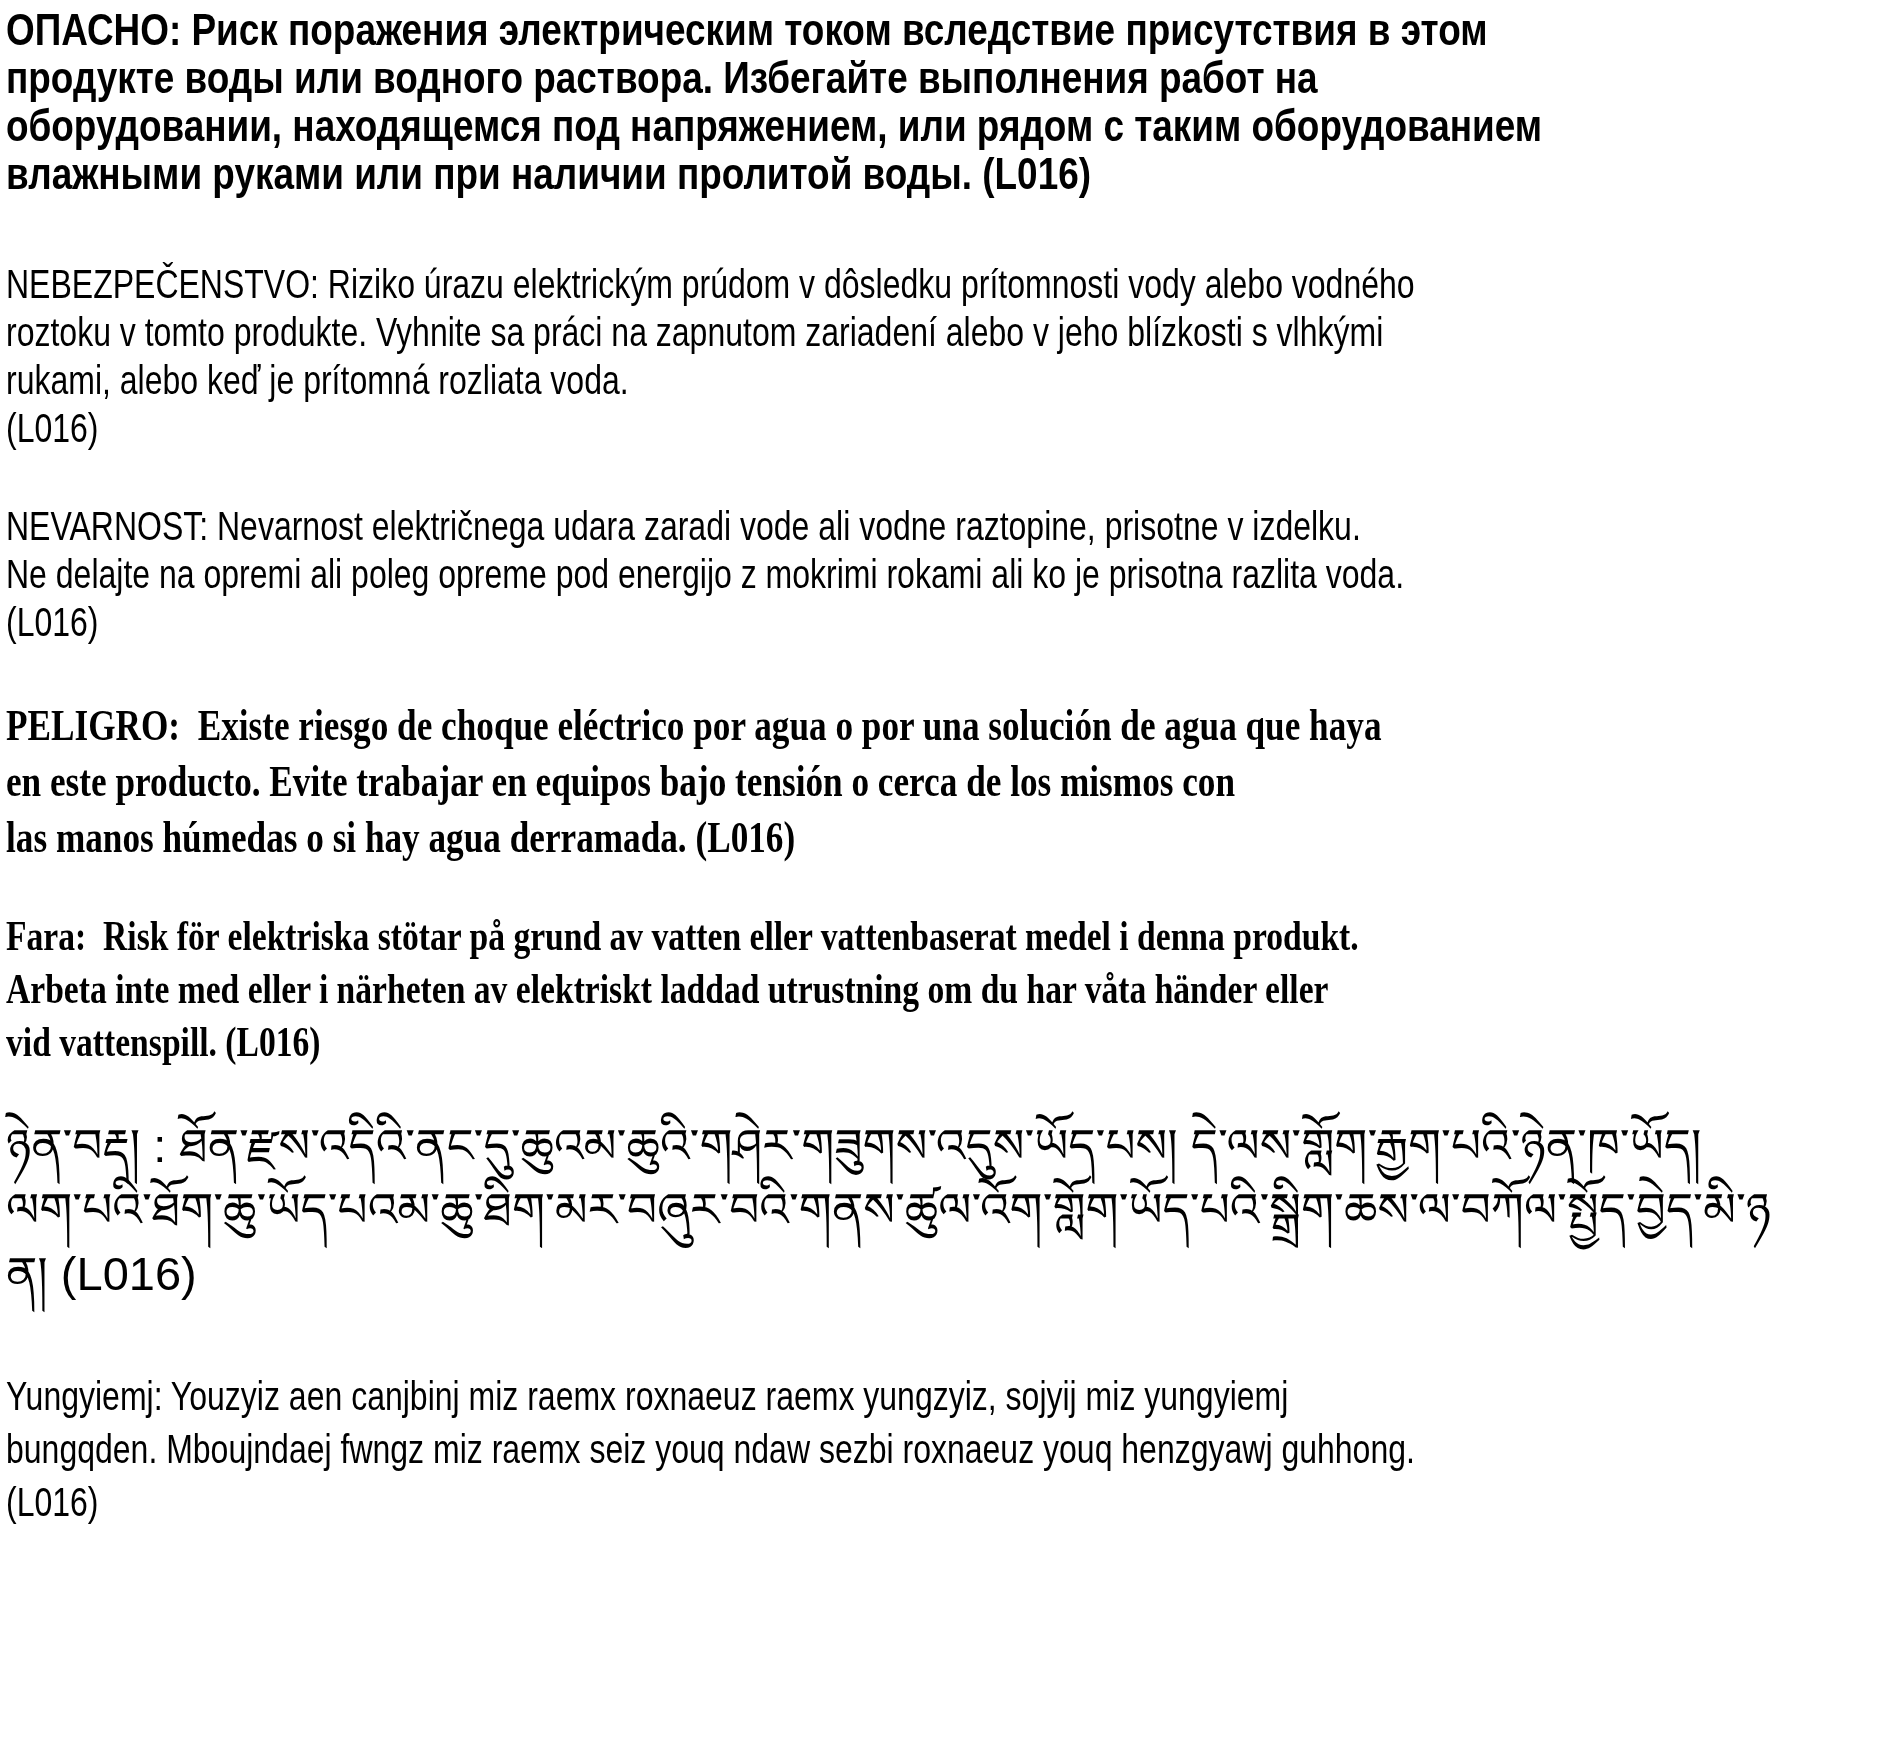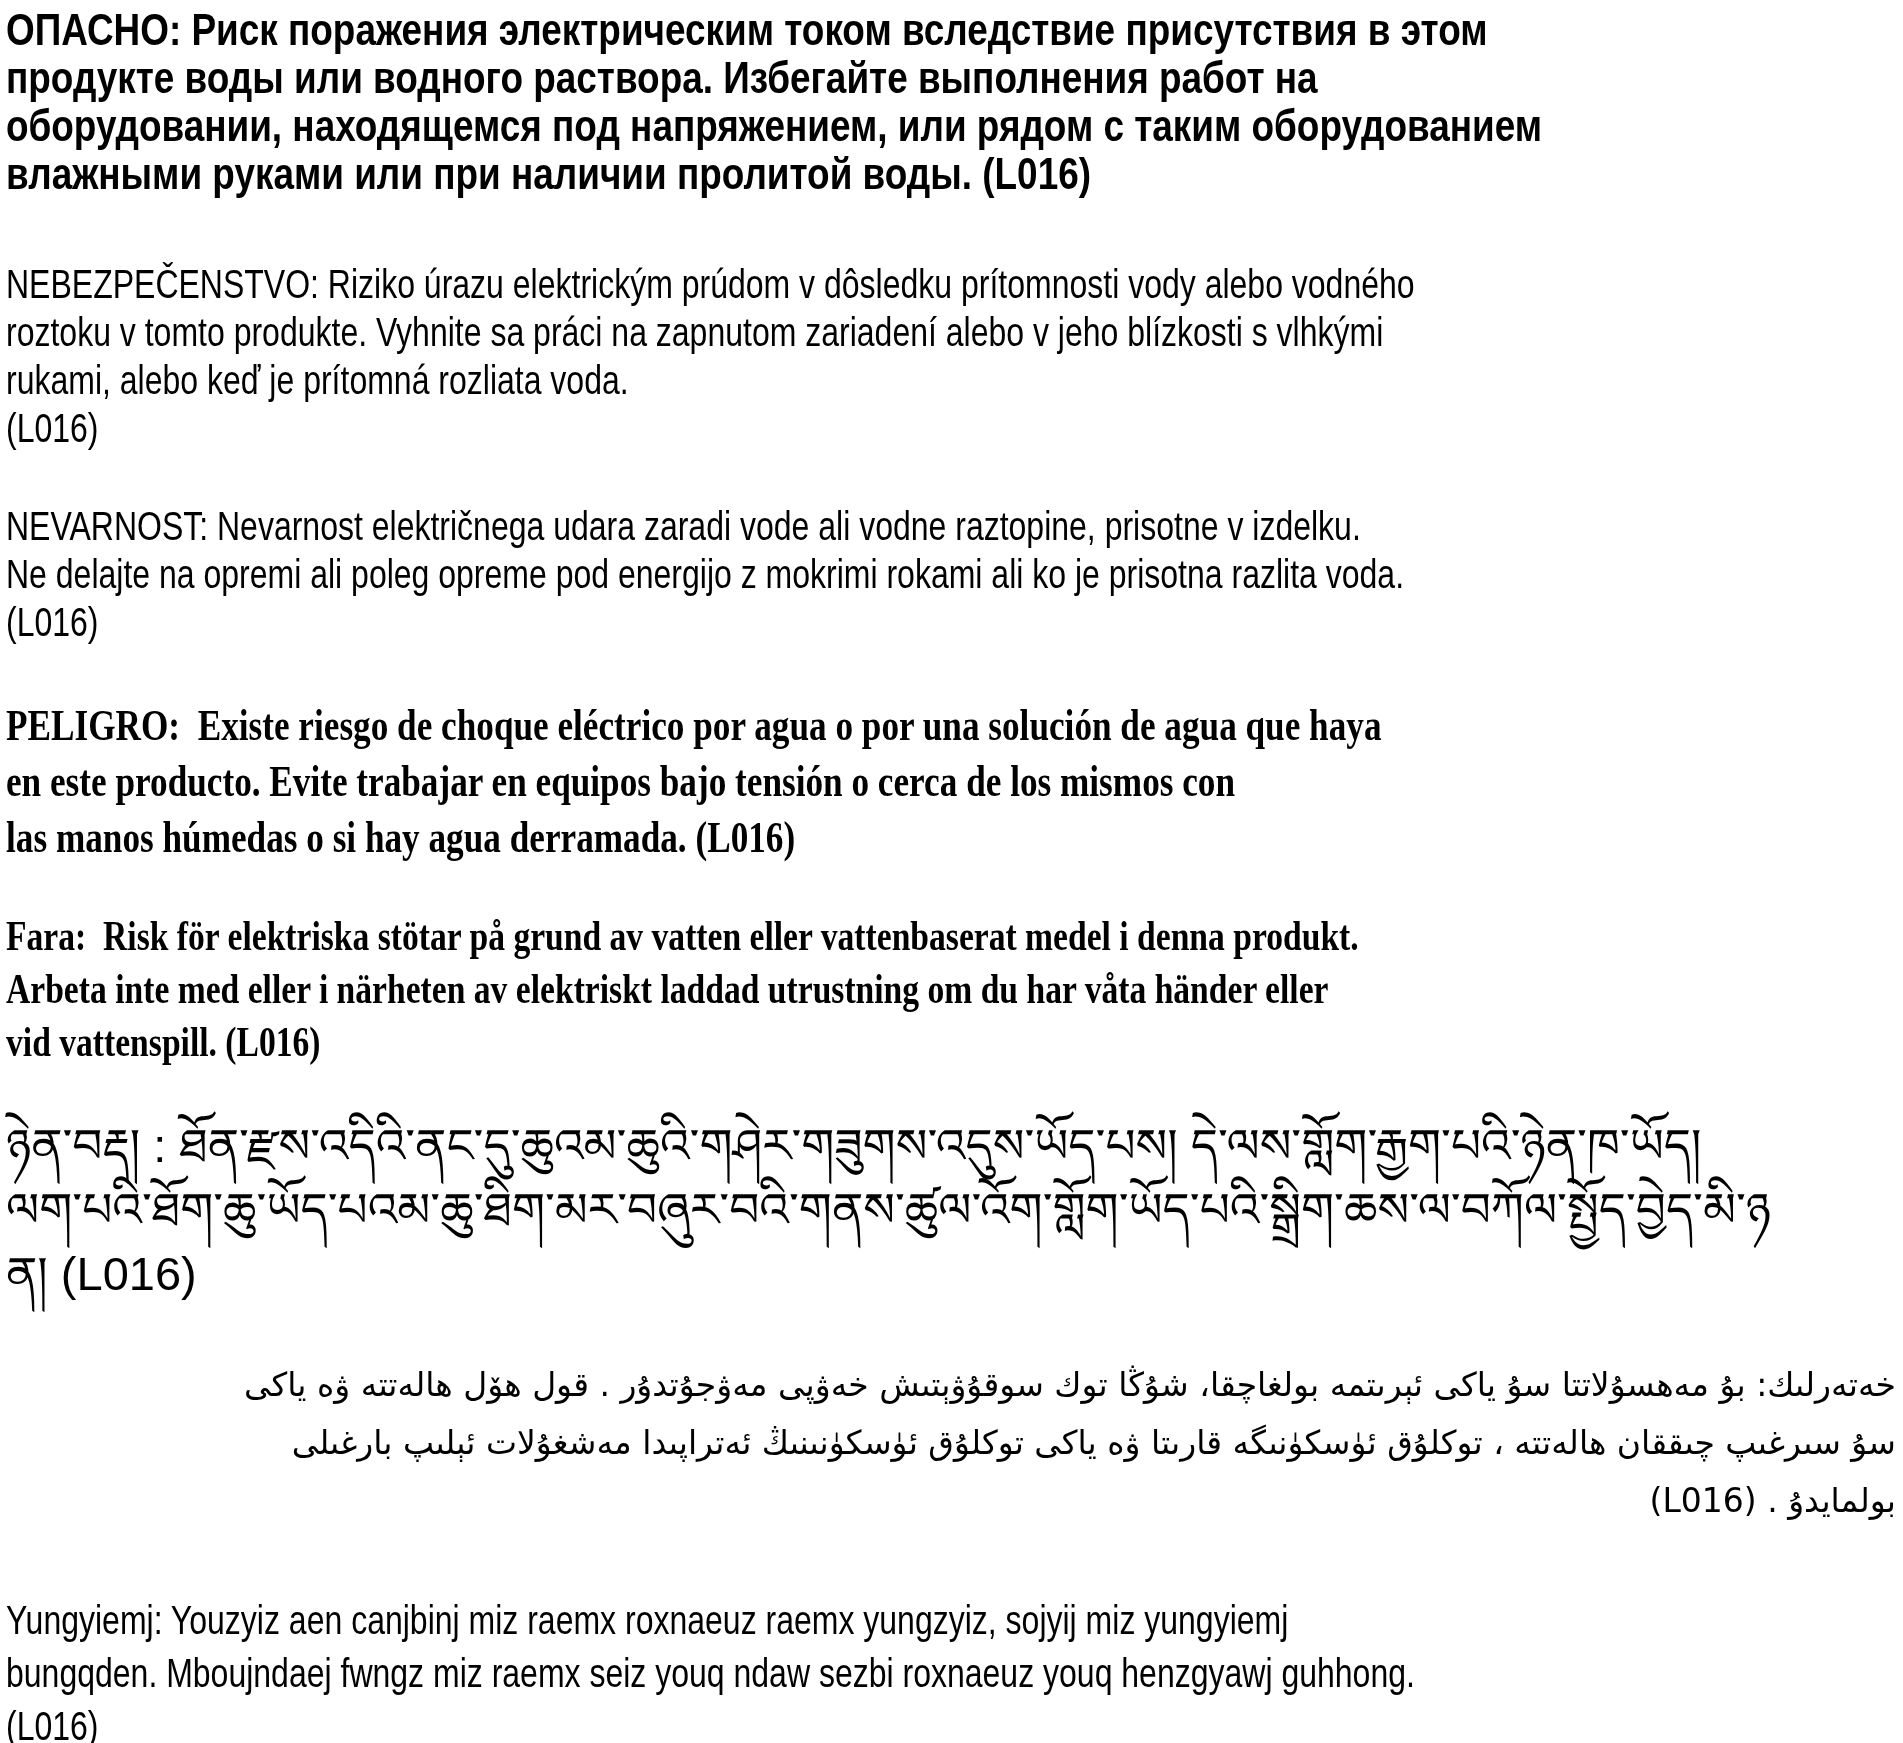--- a/index.html
+++ b/index.html
@@ -99,20 +99,17 @@
 las manos húmedas o si hay agua derramada. (L016)</p>
 
   <p class="warning w-serif w-sv">Fara:  Risk för elektriska stötar på grund av vatten eller vattenbaserat medel i denna produkt.
 Arbeta inte med eller i närheten av elektriskt laddad utrustning om du har våta händer eller
 vid vattenspill. (L016)</p>
 
   <p class="warning w-bo">ཉེན་བརྡ། : ཐོན་རྫས་འདིའི་ནང་དུ་ཆུའམ་ཆུའི་གཤེར་གཟུགས་འདུས་ཡོད་པས། དེ་ལས་གློག་རྒྱག་པའི་ཉེན་ཁ་ཡོད།
 ལག་པའི་ཐོག་ཆུ་ཡོད་པའམ་ཆུ་ཐིག་མར་བཞུར་བའི་གནས་ཚུལ་འོག་གློག་ཡོད་པའི་སྒྲིག་ཆས་ལ་བཀོལ་སྤྱོད་བྱེད་མི་ཉ
 ན། (L016)</p>
 
-  <p class="warning w-ug">خەتەرلىك: بۇ مەھسۇلاتتا سۇ ياكى ئېرىتمە بولغاچقا، شۇڭا توك سوقۇۋېتىش خەۋپى مەۋجۇتدۇر . قول ھۆل ھالەتتە ۋە ياكى
-سۇ سىرغىپ چىققان ھالەتتە ، توكلۇق ئۈسكۈنىگە قارىتا ۋە ياكى توكلۇق ئۈسكۈنىنىڭ ئەتراپىدا مەشغۇلات ئېلىپ بارغىلى
-بولمايدۇ . (L016)</p>
 
   <p class="warning w-sans w-za">Yungyiemj: Youzyiz aen canjbinj miz raemx roxnaeuz raemx yungzyiz, sojyij miz yungyiemj
 bungqden. Mboujndaej fwngz miz raemx seiz youq ndaw sezbi roxnaeuz youq henzgyawj guhhong.
 (L016)</p>
 </div>
 
 </body></html>

